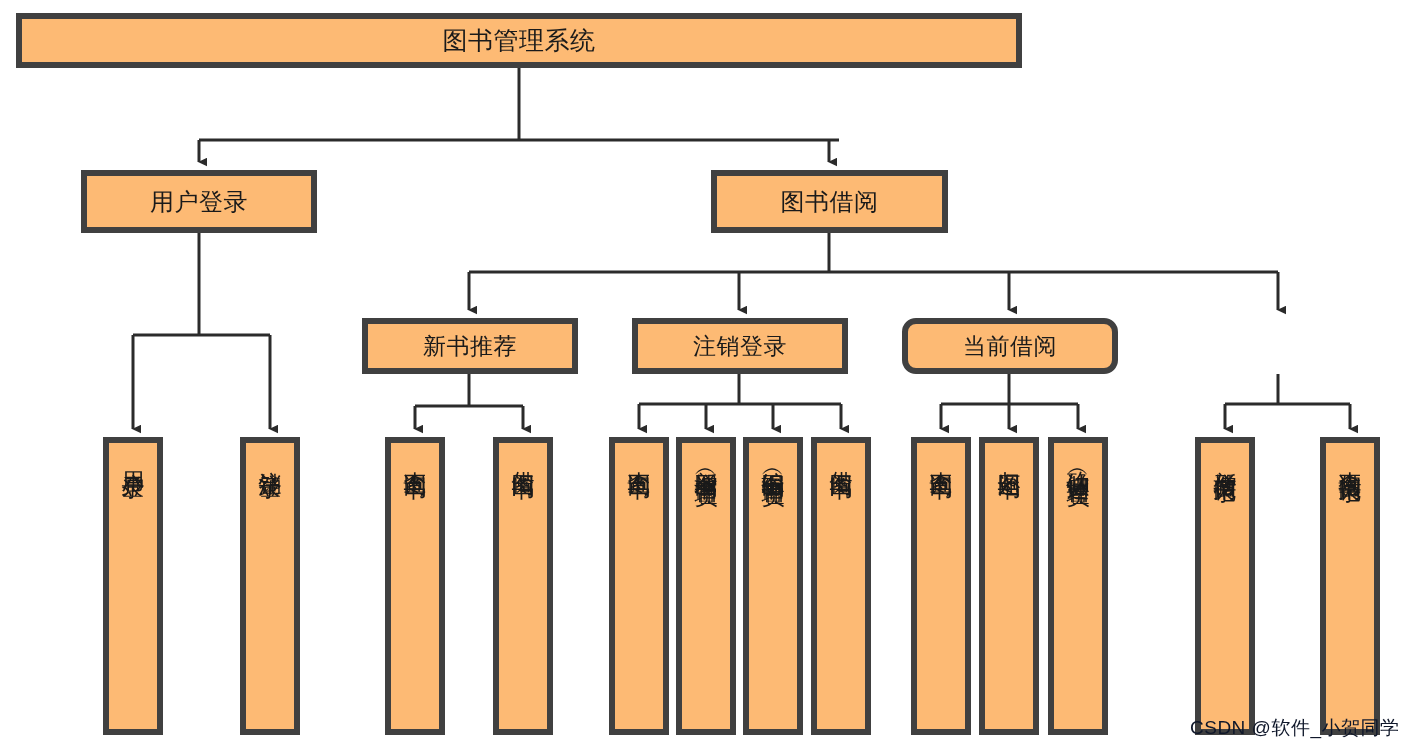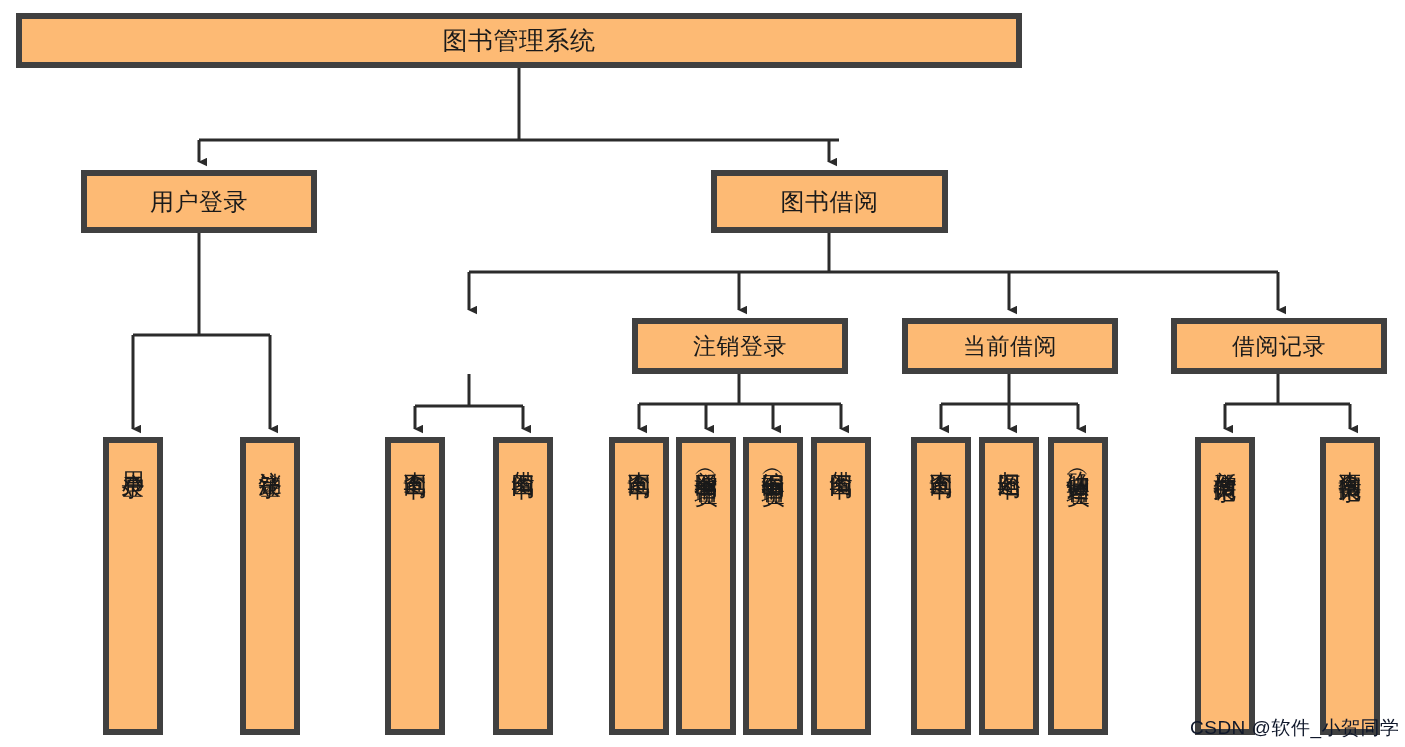--- a/index.html
+++ b/index.html
@@ -123,28 +123,28 @@
     <span class="node-label">图书管理系统</span>
   </div>
 
   <div class="node-box node-l2" style="left:81px; top:170px; width:236px; height:63px;">
     <span class="node-label">用户登录</span>
   </div>
   <div class="node-box node-l2" style="left:711px; top:170px; width:237px; height:63px;">
     <span class="node-label">图书借阅</span>
   </div>
 
+  <div class="node-box node-l3" style="left:362px; top:318px; width:216px; height:56px;">
+    <span class="node-label">新书推荐</span>
+  </div>
   <div class="node-box node-l3" style="left:632px; top:318px; width:216px; height:56px;">
     <span class="node-label">注销登录</span>
   </div>
-  <div class="node-box node-l3" style="left:902px; top:318px; width:216px; height:56px;">
+  <div class="node-box node-l3" style="left:902px; top:318px; width:216px; height:56px;border-radius:14px;">
     <span class="node-label">当前借阅</span>
-  </div>
-  <div class="node-box node-l3" style="left:1171px; top:318px; width:216px; height:56px;">
-    <span class="node-label">借阅记录</span>
   </div>
 
   <div class="node-box node-leaf" style="left:103px; top:437px; width:60px; height:298px;">
     <span class="node-label">用户登录</span>
   </div>
   <div class="node-box node-leaf" style="left:240px; top:437px; width:60px; height:298px;">
     <span class="node-label">注销登录</span>
   </div>
 
   <div class="node-box node-leaf" style="left:385px; top:437px; width:60px; height:298px;">

